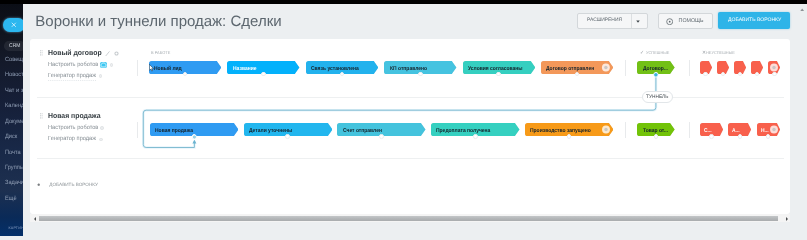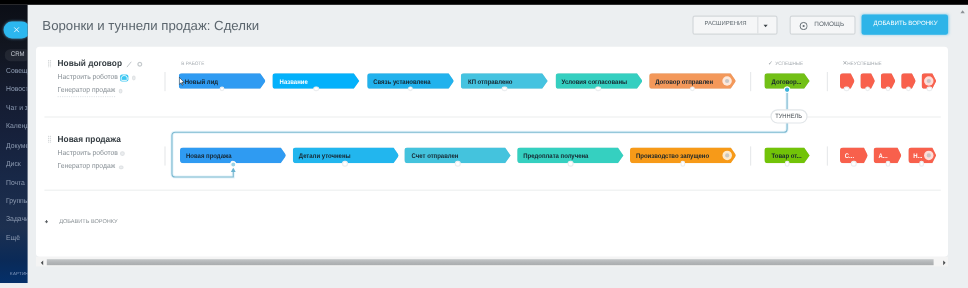--- a/index.html
+++ b/index.html
@@ -20,21 +20,21 @@
   .crm-pill{position:absolute;left:4.2px;top:37.2px;width:21px;height:9.4px;border-radius:4.7px;
             background:rgba(255,255,255,.07);}
   .crm-pill span{position:absolute;left:4.6px;top:1.5px;font-size:5.6px;line-height:6.4px;
                  color:#c9ced7;letter-spacing:0;transform:scaleX(.9);transform-origin:0 50%;}
   .nav-item{position:absolute;left:4.5px;width:26px;font-size:6.1px;line-height:7px;
             color:#8d9bb2;white-space:nowrap;transform:scaleX(.93);transform-origin:0 50%;}
   .nav-section{position:absolute;left:8.4px;font-size:3.6px;line-height:4px;color:#8aa0c4;
                letter-spacing:.25px;white-space:nowrap;}
 
   
-  .page-title{position:absolute;left:35.3px;top:16.3px;font-size:11px;line-height:12px;color:#5c666e;
+  .page-title{position:absolute;left:35.3px;top:16.3px;font-size:15px;line-height:12px;color:#5c666e;
               white-space:nowrap;}
   .btn{position:absolute;box-sizing:border-box;border:1px solid #d3d7da;border-radius:2px;
        background:#f5f6f7;}
   .btn-ext{left:576.5px;top:12.8px;width:71px;height:16px;}
   .btn-ext .lbl{position:absolute;left:9.5px;top:4.6px;font-size:4.95px;line-height:6px;color:#5f686f;
                 letter-spacing:0;white-space:nowrap;}
   .btn-ext .sep{position:absolute;left:53px;top:0;width:1px;height:14px;background:#dcdfe1;}
   .btn-ext .caret{position:absolute;left:58.9px;top:6.5px;width:4px;height:3.2px;}
   .btn-help{left:657.5px;top:12.8px;width:55.4px;height:16px;}
   .btn-help .hicon{position:absolute;left:7.6px;top:4.2px;width:7.4px;height:7.4px;}

